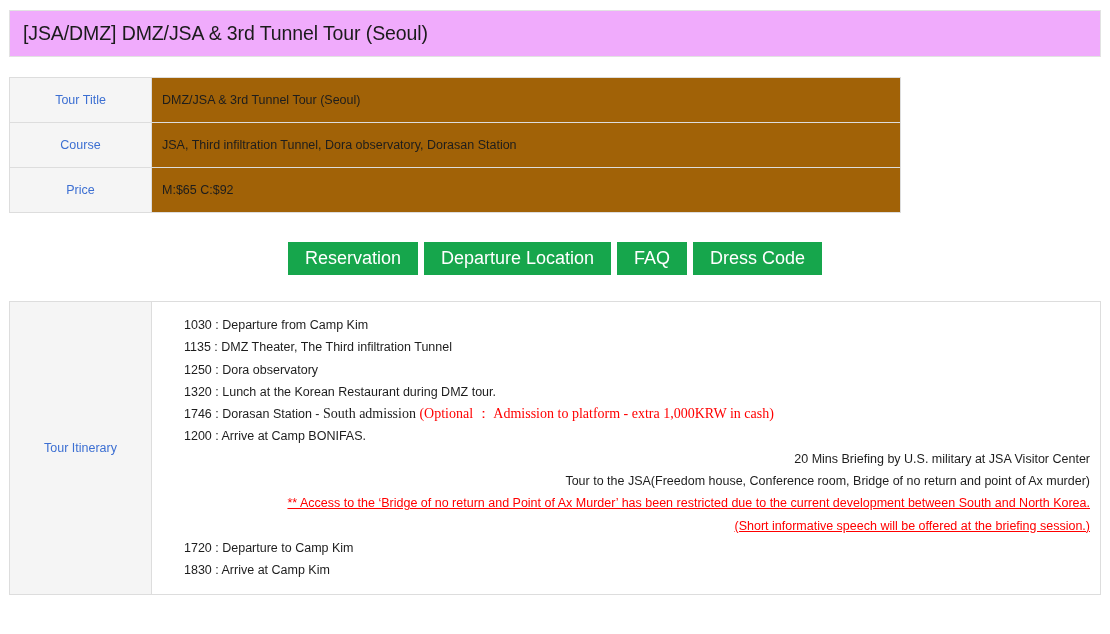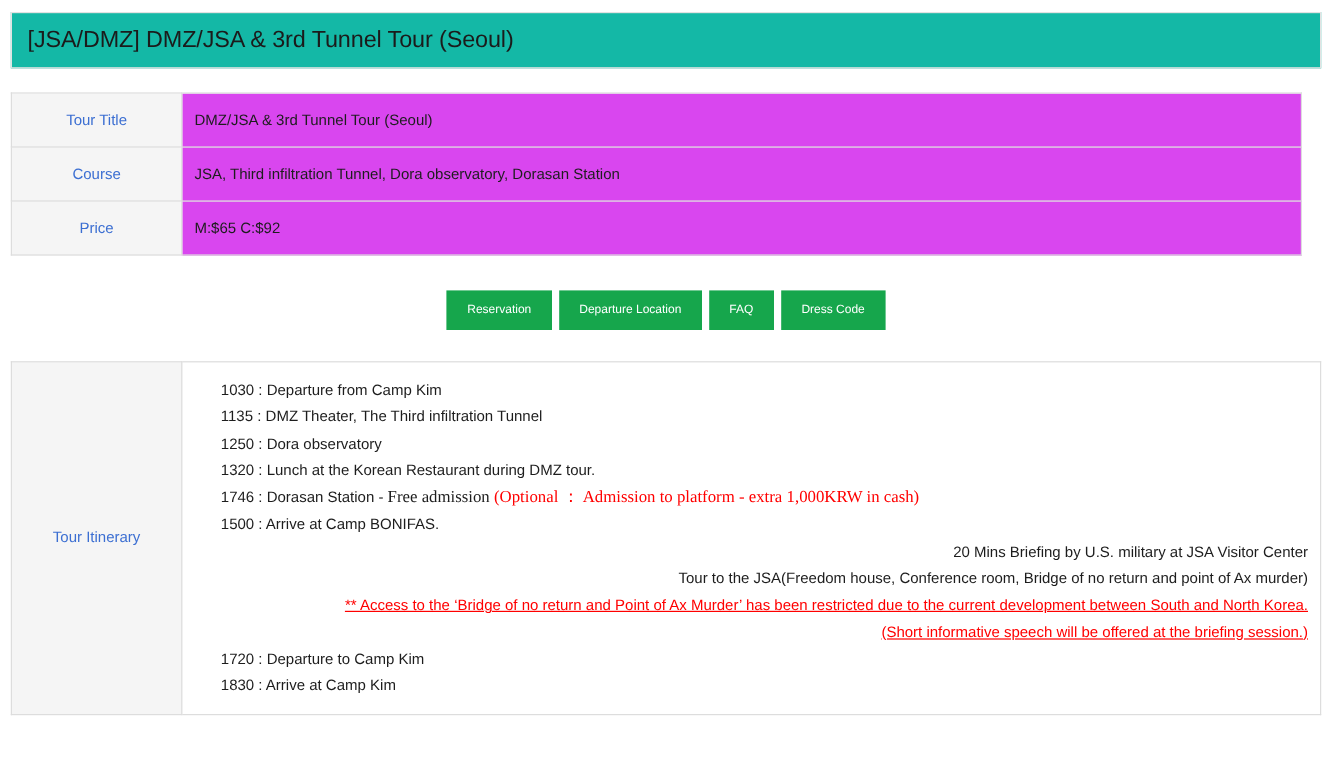--- a/index.html
+++ b/index.html
@@ -18,71 +18,71 @@
 
   .page {
     width: 1110px;
     position: relative;
   }
 
   
   .title-box {
     margin: 10px 9px 0 9px;
     border: 1px solid #e2e2e2;
-    background: #14b8a6;
+    background: #f0abfc;
     height: 47px;
     display: flex;
     align-items: center;
     box-sizing: border-box;
   }
   .title-box .title-text {
     font-size: 19.5px;
     color: #1b1b1b;
     padding-left: 13px;
     letter-spacing: -0.1px;
     font-weight: 400;
   }
 
   
   .info-table {
     margin: 20px 9px 0 9px;
     border-collapse: collapse;
-    width: 1076px;
+    width: 892px;
     table-layout: fixed;
   }
   .info-table td {
     border: 1px solid #dddddd;
     height: 42px;
     font-size: 12.5px;
     vertical-align: middle;
   }
   .info-table td.lbl {
     width: 139px;
     background: #f5f5f5;
     color: #3c6fd2;
     text-align: center;
     font-size: 12.5px;
   }
   .info-table td.val {
     padding-left: 10px;
     color: #1d1d1d;
-    background: #d946ef;
+    background: #a16207;
   }
 
   
   .btn-row {
     margin-top: 29px;
     display: flex;
     justify-content: center;
     gap: 6px;
   }
   .tab-btn {
     background: #16a64c;
     color: #ffffff;
-    font-size: 10px;
+    font-size: 18px;
     font-family: "Liberation Sans", sans-serif;
     border: none;
     height: 33px;
     padding: 0 17px;
     cursor: pointer;
     line-height: 33px;
     display: inline-block;
     white-space: nowrap;
   }
 
@@ -175,24 +175,24 @@
       <tr>
         <td class="lbl">Tour Itinerary</td>
         <td class="val">
 
           <div class="itin-line">1030 : Departure from Camp Kim</div>
           <div class="itin-line">1135 : DMZ Theater, The Third infiltration Tunnel</div>
           <div class="itin-line">1250 : Dora observatory</div>
           <div class="itin-line">1320 : Lunch at the Korean Restaurant during DMZ tour.</div>
 
           <div class="itin-line">
-            <span>1746 : Dorasan Station - </span><span class="serif-black">Free admission</span><span class="serif-red">&nbsp;</span><span class="serif-red">(Optional ： Admission to platform - extra 1,000KRW in cash)</span>
+            <span>1746 : Dorasan Station - </span><span class="serif-black">South admission</span><span class="serif-red">&nbsp;</span><span class="serif-red">(Optional ： Admission to platform - extra 1,000KRW in cash)</span>
           </div>
 
-          <div class="itin-line">1500 : Arrive at Camp BONIFAS.</div>
+          <div class="itin-line">1200 : Arrive at Camp BONIFAS.</div>
           <div class="itin-line indent">20 Mins Briefing by U.S. military at JSA Visitor Center</div>
           <div class="itin-line indent">Tour to the JSA(Freedom house, Conference room, Bridge of no return and point of Ax murder)</div>
           <div class="itin-line indent red">** Access to the ‘Bridge of no return and Point of Ax Murder’ has been restricted due to the current development between South and North Korea.</div>
           <div class="itin-line indent red">(Short informative speech will be offered at the briefing session.)</div>
           <div class="itin-line">1720 : Departure to Camp Kim</div>
           <div class="itin-line">1830 : Arrive at Camp Kim</div>
 
         </td>
       </tr>
 

